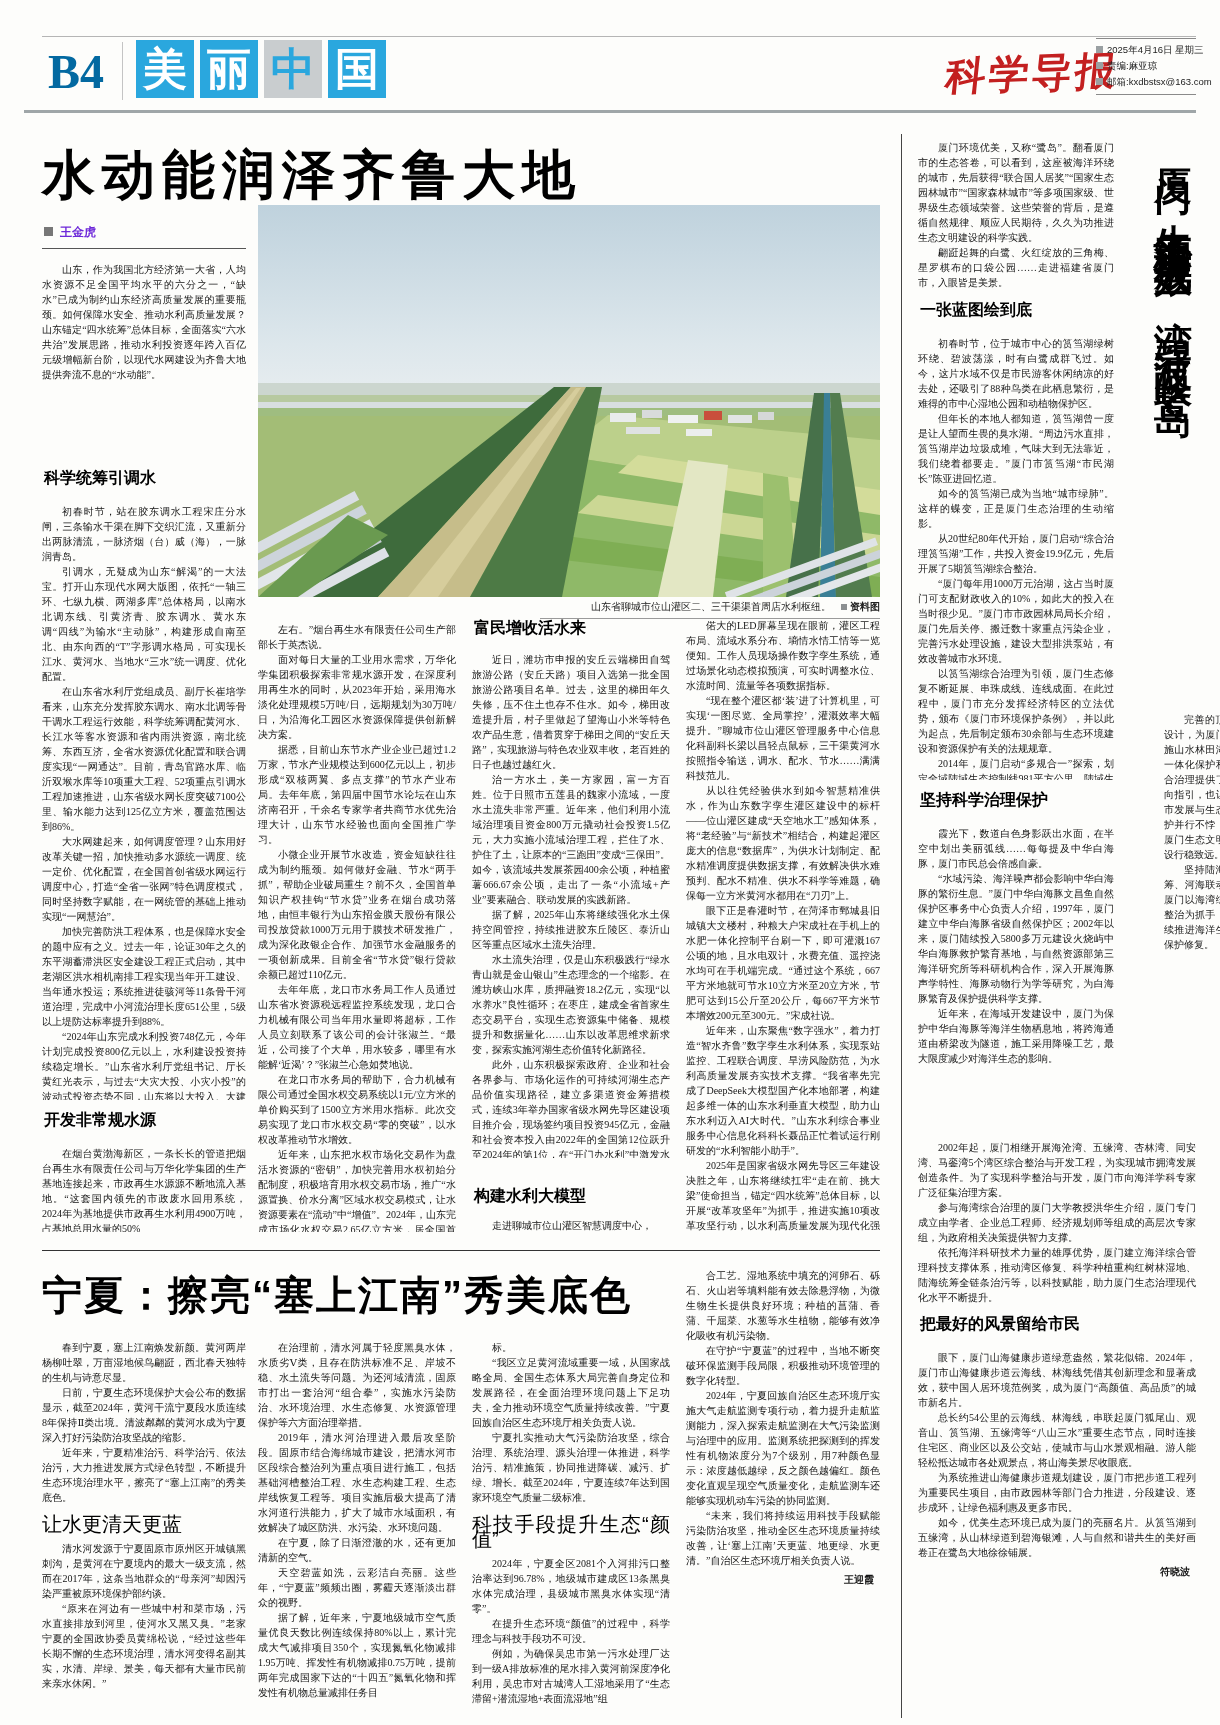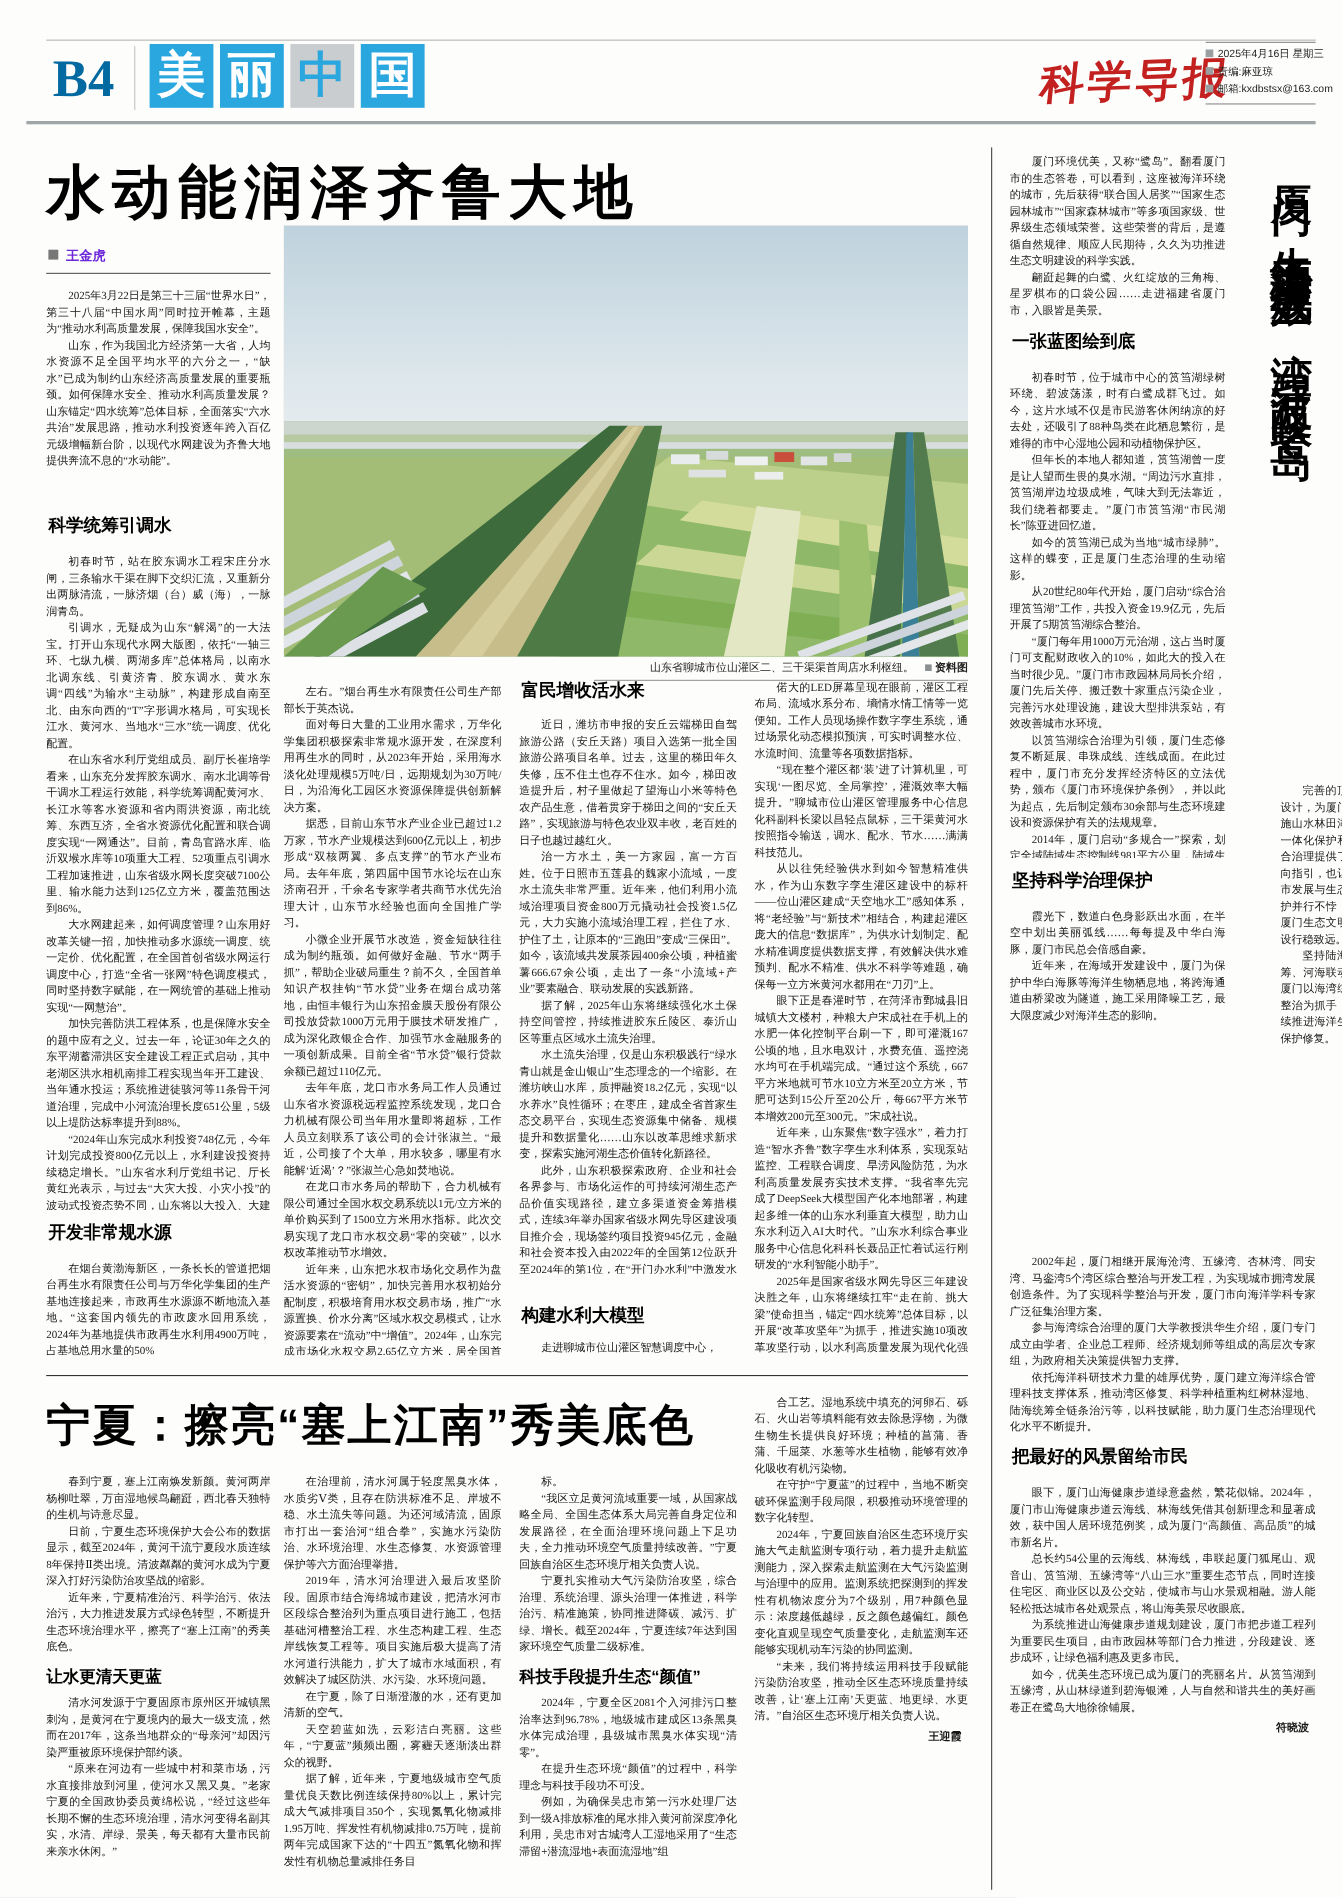--- a/index.html
+++ b/index.html
@@ -27,21 +27,21 @@
                letter-spacing:2px;color:#000;white-space:nowrap;}
   .vheadline{writing-mode:vertical-rl;font-family:"Liberation Sans",sans-serif;font-weight:bold;
              color:#000;text-align:left;}
   .vheadline .l1{font-size:38px;letter-spacing:6px;display:inline-block;}
   .vheadline .l2{font-size:38px;letter-spacing:16px;display:inline-block;margin-top:34px;}
   .byline{font-family:"Liberation Sans",sans-serif;font-weight:bold;font-size:12px;color:#6d28d9;}
   .byline .sq{display:inline-block;width:9px;height:9px;background:#777;margin-right:7px;}
   
   .flow{position:absolute;overflow:hidden;font-size:10px;line-height:15px;text-align:justify;color:#151515;}
   .flow p.para{margin:0;text-indent:2em;}
-  .flow .subhead-inline{font-family:"Liberation Sans",sans-serif;font-weight:bold;font-size:15px;
+  .flow .subhead-inline{font-family:"Liberation Sans",sans-serif;font-weight:normal;font-size:20px;
                         margin:12px 0 9px;text-indent:0;color:#000;}
   .flow .sig{text-align:right;font-weight:bold;padding-right:6px;margin-top:4px;}
   .subhead{position:absolute;font-family:"Liberation Sans",sans-serif;font-weight:bold;
            font-size:16px;color:#000;white-space:nowrap;}
   .caption{position:absolute;font-size:10px;color:#222;text-align:right;
            border-bottom:1px solid #9a9a9a;padding-bottom:4px;}
   .caption .credit{font-weight:bold;margin-left:10px;}
   .caption .credit::before{content:"";display:inline-block;width:6px;height:6px;background:#8b8f91;margin-right:3px;}
   .photo-frame{position:absolute;overflow:hidden;background:#cfd8da;}
   .photo-frame svg{display:block;}
@@ -136,21 +136,20 @@
       </g>
       <polygon points="0,392 90,310 130,330 40,392" fill="#6a9a50"></polygon>
     </svg>
   </div>
 
   <div class="caption" style="left:540px;top:600px;width:340px;">
     <span>山东省聊城市位山灌区二、三干渠渠首周店水利枢纽。</span><span class="credit">资料图</span>
   </div>
 
   <div class="flow" style="left:42px;top:262px;width:204px;height:196px;">
-      <p class="para">2025年3月22日是第三十三届“世界水日”，第三十八届“中国水周”同时拉开帷幕，主题为“推动水利高质量发展，保障我国水安全”。</p>
       <p class="para">山东，作为我国北方经济第一大省，人均水资源不足全国平均水平的六分之一，“缺水”已成为制约山东经济高质量发展的重要瓶颈。如何保障水安全、推动水利高质量发展？山东锚定“四水统筹”总体目标，全面落实“六水共治”发展思路，推动水利投资逐年跨入百亿元级增幅新台阶，以现代水网建设为齐鲁大地提供奔流不息的“水动能”。</p>
     </div>
   <div class="subhead" style="left:44px;top:468px;">科学统筹引调水</div>
   <div class="flow" style="left:42px;top:504px;width:204px;height:596px;">
       <p class="para">初春时节，站在胶东调水工程宋庄分水闸，三条输水干渠在脚下交织汇流，又重新分出两脉清流，一脉济烟（台）威（海），一脉润青岛。</p>
       <p class="para">引调水，无疑成为山东“解渴”的一大法宝。打开山东现代水网大版图，依托“一轴三环、七纵九横、两湖多库”总体格局，以南水北调东线、引黄济青、胶东调水、黄水东调“四线”为输水“主动脉”，构建形成自南至北、由东向西的“T”字形调水格局，可实现长江水、黄河水、当地水“三水”统一调度、优化配置。</p>
       <p class="para">在山东省水利厅党组成员、副厅长崔培学看来，山东充分发挥胶东调水、南水北调等骨干调水工程运行效能，科学统筹调配黄河水、长江水等客水资源和省内雨洪资源，南北统筹、东西互济，全省水资源优化配置和联合调度实现“一网通达”。目前，青岛官路水库、临沂双堠水库等10项重大工程、52项重点引调水工程加速推进，山东省级水网长度突破7100公里、输水能力达到125亿立方米，覆盖范围达到86%。</p>
       <p class="para">大水网建起来，如何调度管理？山东用好改革关键一招，加快推动多水源统一调度、统一定价、优化配置，在全国首创省级水网运行调度中心，打造“全省一张网”特色调度模式，同时坚持数字赋能，在一网统管的基础上推动实现“一网慧治”。</p>
       <p class="para">加快完善防洪工程体系，也是保障水安全的题中应有之义。过去一年，论证30年之久的东平湖蓄滞洪区安全建设工程正式启动，其中老湖区洪水相机南排工程实现当年开工建设、当年通水投运；系统推进徒骇河等11条骨干河道治理，完成中小河流治理长度651公里，5级以上堤防达标率提升到88%。</p>
       <p class="para">“2024年山东完成水利投资748亿元，今年计划完成投资800亿元以上，水利建设投资持续稳定增长。”山东省水利厅党组书记、厅长黄红光表示，与过去“大灾大投、小灾小投”的波动式投资态势不同，山东将以大投入、大建设、大发展全面加快安全韧性现代水网建设，持续推动水安全保障提档升级。</p>
@@ -209,20 +208,21 @@
       <p class="para">但年长的本地人都知道，筼筜湖曾一度是让人望而生畏的臭水湖。“周边污水直排，筼筜湖岸边垃圾成堆，气味大到无法靠近，我们绕着都要走。”厦门市筼筜湖“市民湖长”陈亚进回忆道。</p>
       <p class="para">如今的筼筜湖已成为当地“城市绿肺”。这样的蝶变，正是厦门生态治理的生动缩影。</p>
       <p class="para">从20世纪80年代开始，厦门启动“综合治理筼筜湖”工作，共投入资金19.9亿元，先后开展了5期筼筜湖综合整治。</p>
       <p class="para">“厦门每年用1000万元治湖，这占当时厦门可支配财政收入的10%，如此大的投入在当时很少见。”厦门市市政园林局局长介绍，厦门先后关停、搬迁数十家重点污染企业，完善污水处理设施，建设大型排洪泵站，有效改善城市水环境。</p>
       <p class="para">以筼筜湖综合治理为引领，厦门生态修复不断延展、串珠成线、连线成面。在此过程中，厦门市充分发挥经济特区的立法优势，颁布《厦门市环境保护条例》，并以此为起点，先后制定颁布30余部与生态环境建设和资源保护有关的法规规章。</p>
       <p class="para">2014年，厦门启动“多规合一”探索，划定全域陆域生态控制线981平方公里，陆域生态保护红线204平方公里，海洋生态保护红线84平方公里，合理确定城市发展容量。2020年6月，厦门出台《加快建设高颜值厦门行动方案（2020—2025年）》，围绕提升城市规划水平、加强城市基础设施建设等六大方面，推出18项具体措施，为厦门市加快推进高颜值城市建设描绘清晰的路线图。</p>
     </div>
   <div class="subhead" style="left:920px;top:790px;">坚持科学治理保护</div>
   <div class="flow" style="left:918px;top:826px;width:196px;height:302px;">
       <p class="para">霞光下，数道白色身影跃出水面，在半空中划出美丽弧线……每每提及中华白海豚，厦门市民总会倍感自豪。</p>
+      <p class="para">“水域污染、海洋噪声都会影响中华白海豚的繁衍生息。”厦门中华白海豚文昌鱼自然保护区事务中心负责人介绍，1997年，厦门建立中华白海豚省级自然保护区；2002年以来，厦门陆续投入5800多万元建设火烧屿中华白海豚救护繁育基地，与自然资源部第三海洋研究所等科研机构合作，深入开展海豚声学特性、海豚动物行为学等研究，为白海豚繁育及保护提供科学支撑。</p>
       <p class="para">近年来，在海域开发建设中，厦门为保护中华白海豚等海洋生物栖息地，将跨海通道由桥梁改为隧道，施工采用降噪工艺，最大限度减少对海洋生态的影响。</p>
     </div>
   <div class="flow" style="left:1124px;top:712px;width:72px;height:416px;margin-left:40px;">
       <p class="para">完善的顶层设计，为厦门实施山水林田湖草一体化保护和综合治理提供了方向指引，也让城市发展与生态保护并行不悖，让厦门生态文明建设行稳致远。</p>
       <p class="para">坚持陆海统筹、河海联动，厦门以海湾综合整治为抓手，持续推进海洋生态保护修复。</p>
     </div>
 
   <div class="flow" style="left:918px;top:1140px;width:278px;height:168px;">
       <p class="para">2002年起，厦门相继开展海沧湾、五缘湾、杏林湾、同安湾、马銮湾5个湾区综合整治与开发工程，为实现城市拥湾发展创造条件。为了实现科学整治与开发，厦门市向海洋学科专家广泛征集治理方案。</p>
       <p class="para">参与海湾综合治理的厦门大学教授洪华生介绍，厦门专门成立由学者、企业总工程师、经济规划师等组成的高层次专家组，为政府相关决策提供智力支撑。</p>

